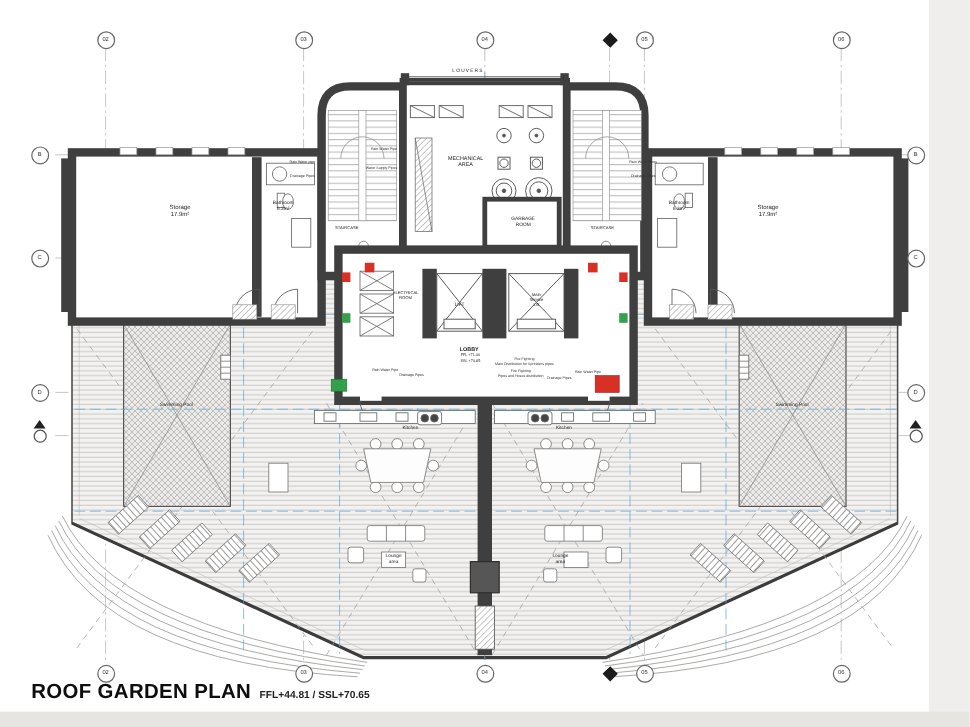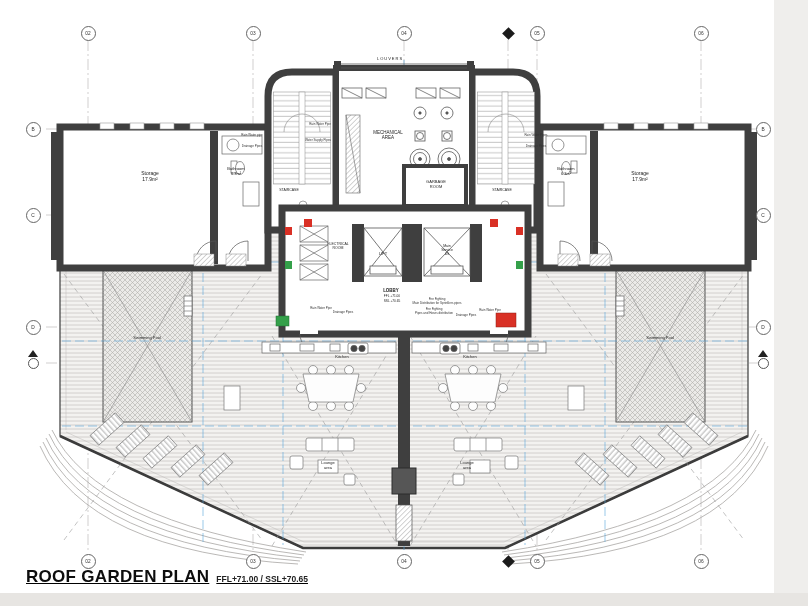--- a/index.html
+++ b/index.html
@@ -12,21 +12,21 @@
        color:#1c1c1c;line-height:1.2;z-index:30;}
   .tiny{color:#333;}
   .bub{position:absolute;width:15px;height:15px;border:1px solid #666;border-radius:50%;
        background:#fff;font-size:4.8px;display:flex;align-items:center;justify-content:center;
        color:#333;z-index:40;box-sizing:border-box;}
   .diam{position:absolute;width:9px;height:9px;background:#1b1b1b;transform:rotate(45deg);z-index:41;}
   .tri{position:absolute;width:0;height:0;border-left:5px solid transparent;
        border-right:5px solid transparent;border-bottom:7px solid #222;z-index:41;}
   .refcirc{position:absolute;width:11px;height:11px;border:0.8px solid #555;border-radius:50%;
        background:#fff;z-index:40;box-sizing:border-box;}
-  .titleblock{position:absolute;left:26px;top:567px;display:flex;align-items:baseline;gap:7px;z-index:50;text-decoration:underline;}
+  .titleblock{position:absolute;left:26px;top:567px;display:flex;align-items:baseline;gap:7px;z-index:50;}
   .titleblock h1{margin:0;font-size:17px;font-weight:bold;color:#0d0d0d;letter-spacing:0.3px;}
   .titleblock span{font-size:8.5px;color:#222;font-weight:bold;}
 </style>
 </head>
 <body>
 
 <div id="root">
 
   <div class="margin-right"></div>
   <div class="margin-bottom"></div>
@@ -451,16 +451,16 @@
 
   <div class="diam" style="left:503.5px;top:28.5px;"></div>
   <div class="diam" style="left:503.5px;top:556.5px;"></div>
   <div class="tri" style="left:28px;top:350px;"></div>
   <div class="refcirc" style="left:27.5px;top:358px;"></div>
   <div class="tri" style="left:758px;top:350px;"></div>
   <div class="refcirc" style="left:757.5px;top:358px;"></div>
 
   <div class="titleblock">
     <h1>ROOF GARDEN PLAN</h1>
-    <span>FFL+71.00 / SSL+70.65</span>
+    <span>FFL+44.81 / SSL+70.65</span>
   </div>
 
 </div>
 
 </body></html>

